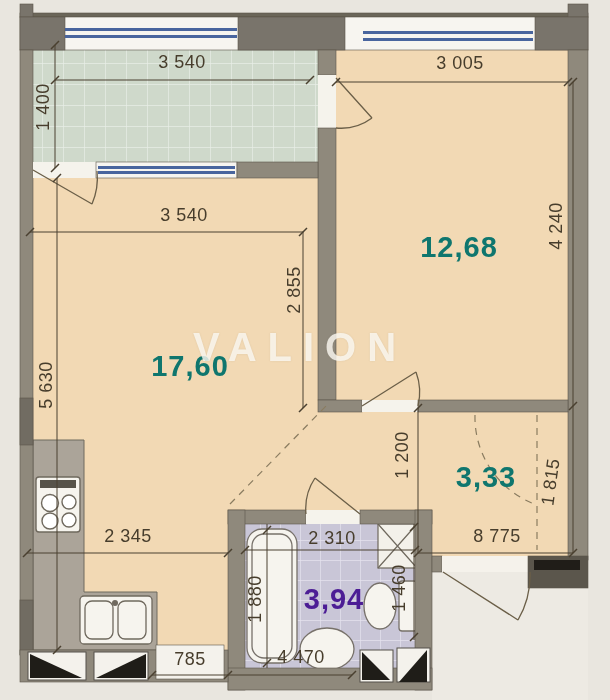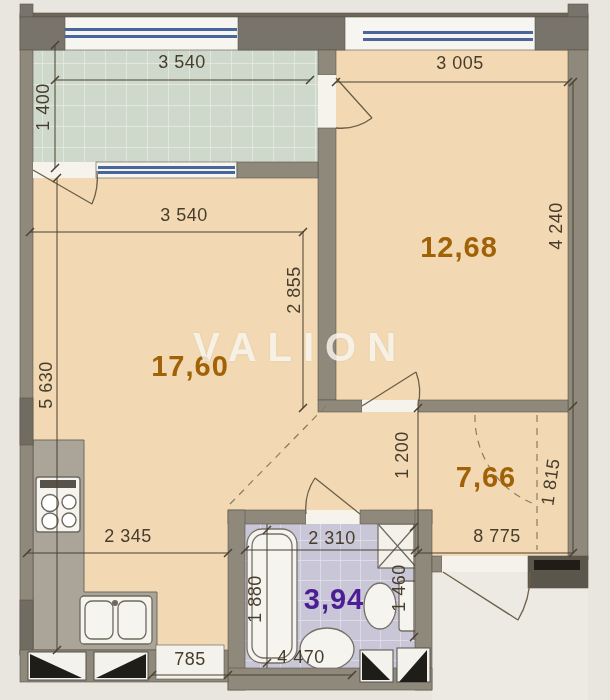--- a/index.html
+++ b/index.html
@@ -8,21 +8,21 @@
     background:#e9e6df;font-family:"Liberation Sans",sans-serif;
   }
   .plan svg{position:absolute;left:0;top:0;}
   .t{
     position:absolute;transform:translate(-50%,-50%);
     white-space:nowrap;color:#473d2c;font-size:18px;letter-spacing:.5px;
   }
   .rot{transform:translate(-50%,-50%) rotate(-90deg);}
   .rot82{transform:translate(-50%,-50%) rotate(-82deg);}
   .area{
-    font-size:29px;font-weight:bold;color:#a16207;letter-spacing:1px;
+    font-size:29px;font-weight:bold;color:#0f766e;letter-spacing:1px;
   }
   .area-bath{color:#4c1d95;}
   .area-balc{color:#2c3526;}
   .watermark{
     font-size:40px;font-weight:bold;letter-spacing:11px;
     color:rgba(252,250,244,0.8);text-shadow:0 0 2px rgba(120,110,90,0.15);
   }
 </style>
 </head>
 <body>
@@ -177,18 +177,18 @@
 <div class="t" style="left:497px;top:536px">8 775</div>
 <div class="t" style="left:128px;top:536px">2 345</div>
 <div class="t" style="left:332px;top:538px">2 310</div>
 <div class="t rot" style="left:255px;top:599px">1 880</div>
 <div class="t rot" style="left:399px;top:588px">1 460</div>
 <div class="t" style="left:190px;top:659px">785</div>
 <div class="t" style="left:301px;top:657px">4 470</div>
 
 <div class="t area" style="left:459px;top:247px">12,68</div>
 <div class="t area" style="left:190px;top:366px">17,60</div>
-<div class="t area" style="left:486px;top:477px">7,66</div>
+<div class="t area" style="left:486px;top:477px">3,33</div>
 <div class="t area area-bath" style="left:334px;top:599px">3,94</div>
 
 <div class="t watermark" style="left:300px;top:347px">VALION</div>
 
 </div>
 
 </body></html>

